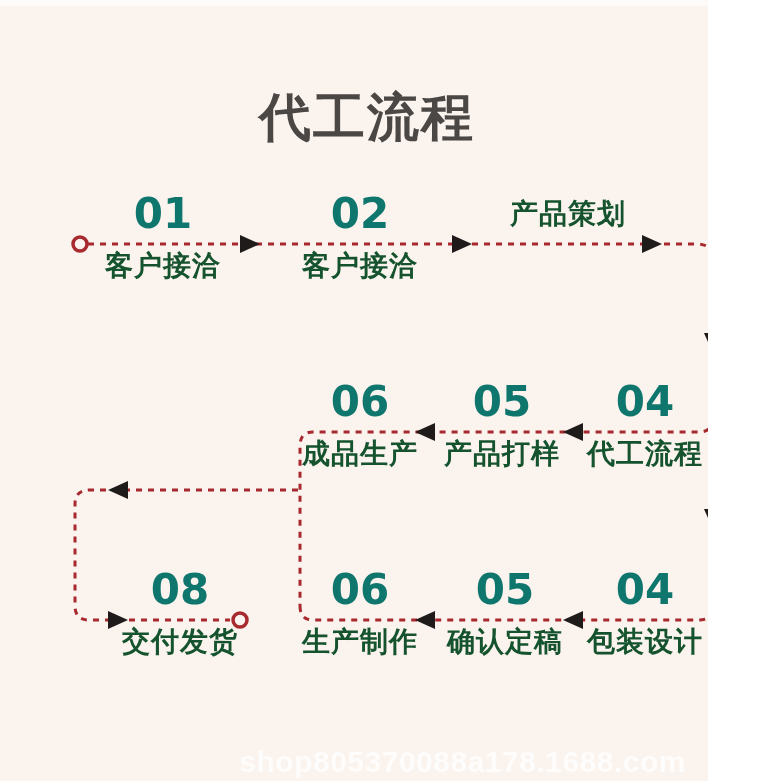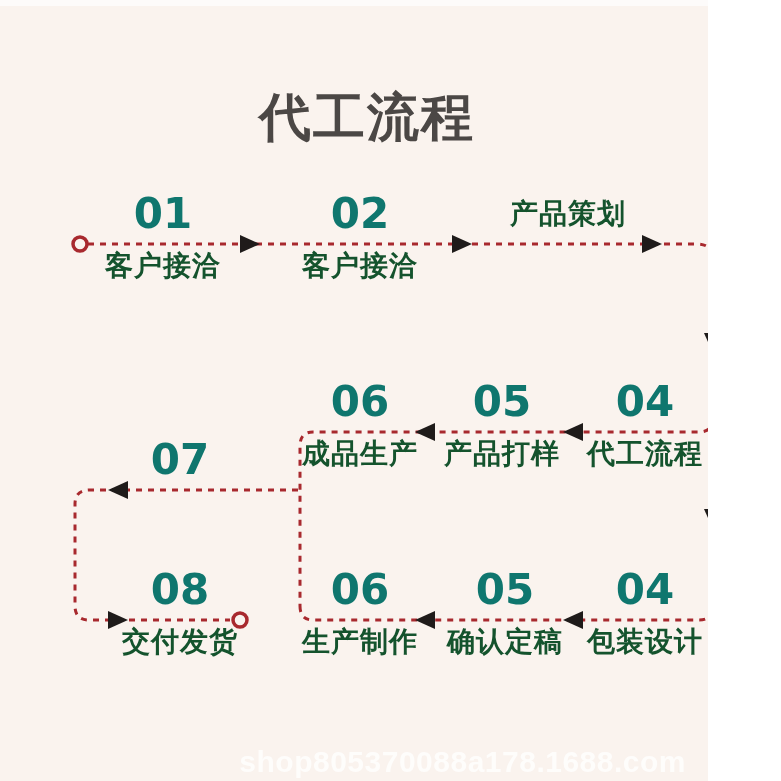--- a/index.html
+++ b/index.html
@@ -101,21 +101,20 @@
   <div class="step" style="left:407px;top:376px">
     <div class="num">05</div>
     <div class="lbl">产品打样</div>
   </div>
   <div class="step" style="left:265px;top:376px">
     <div class="num">06</div>
     <div class="lbl">成品生产</div>
   </div>
 
   <div class="step" style="left:85px;top:434px">
-    <div class="num">07</div>
   </div>
 
   <div class="step" style="left:550px;top:564px">
     <div class="num">04</div>
     <div class="lbl">包装设计</div>
   </div>
   <div class="step" style="left:410px;top:564px">
     <div class="num">05</div>
     <div class="lbl">确认定稿</div>
   </div>

